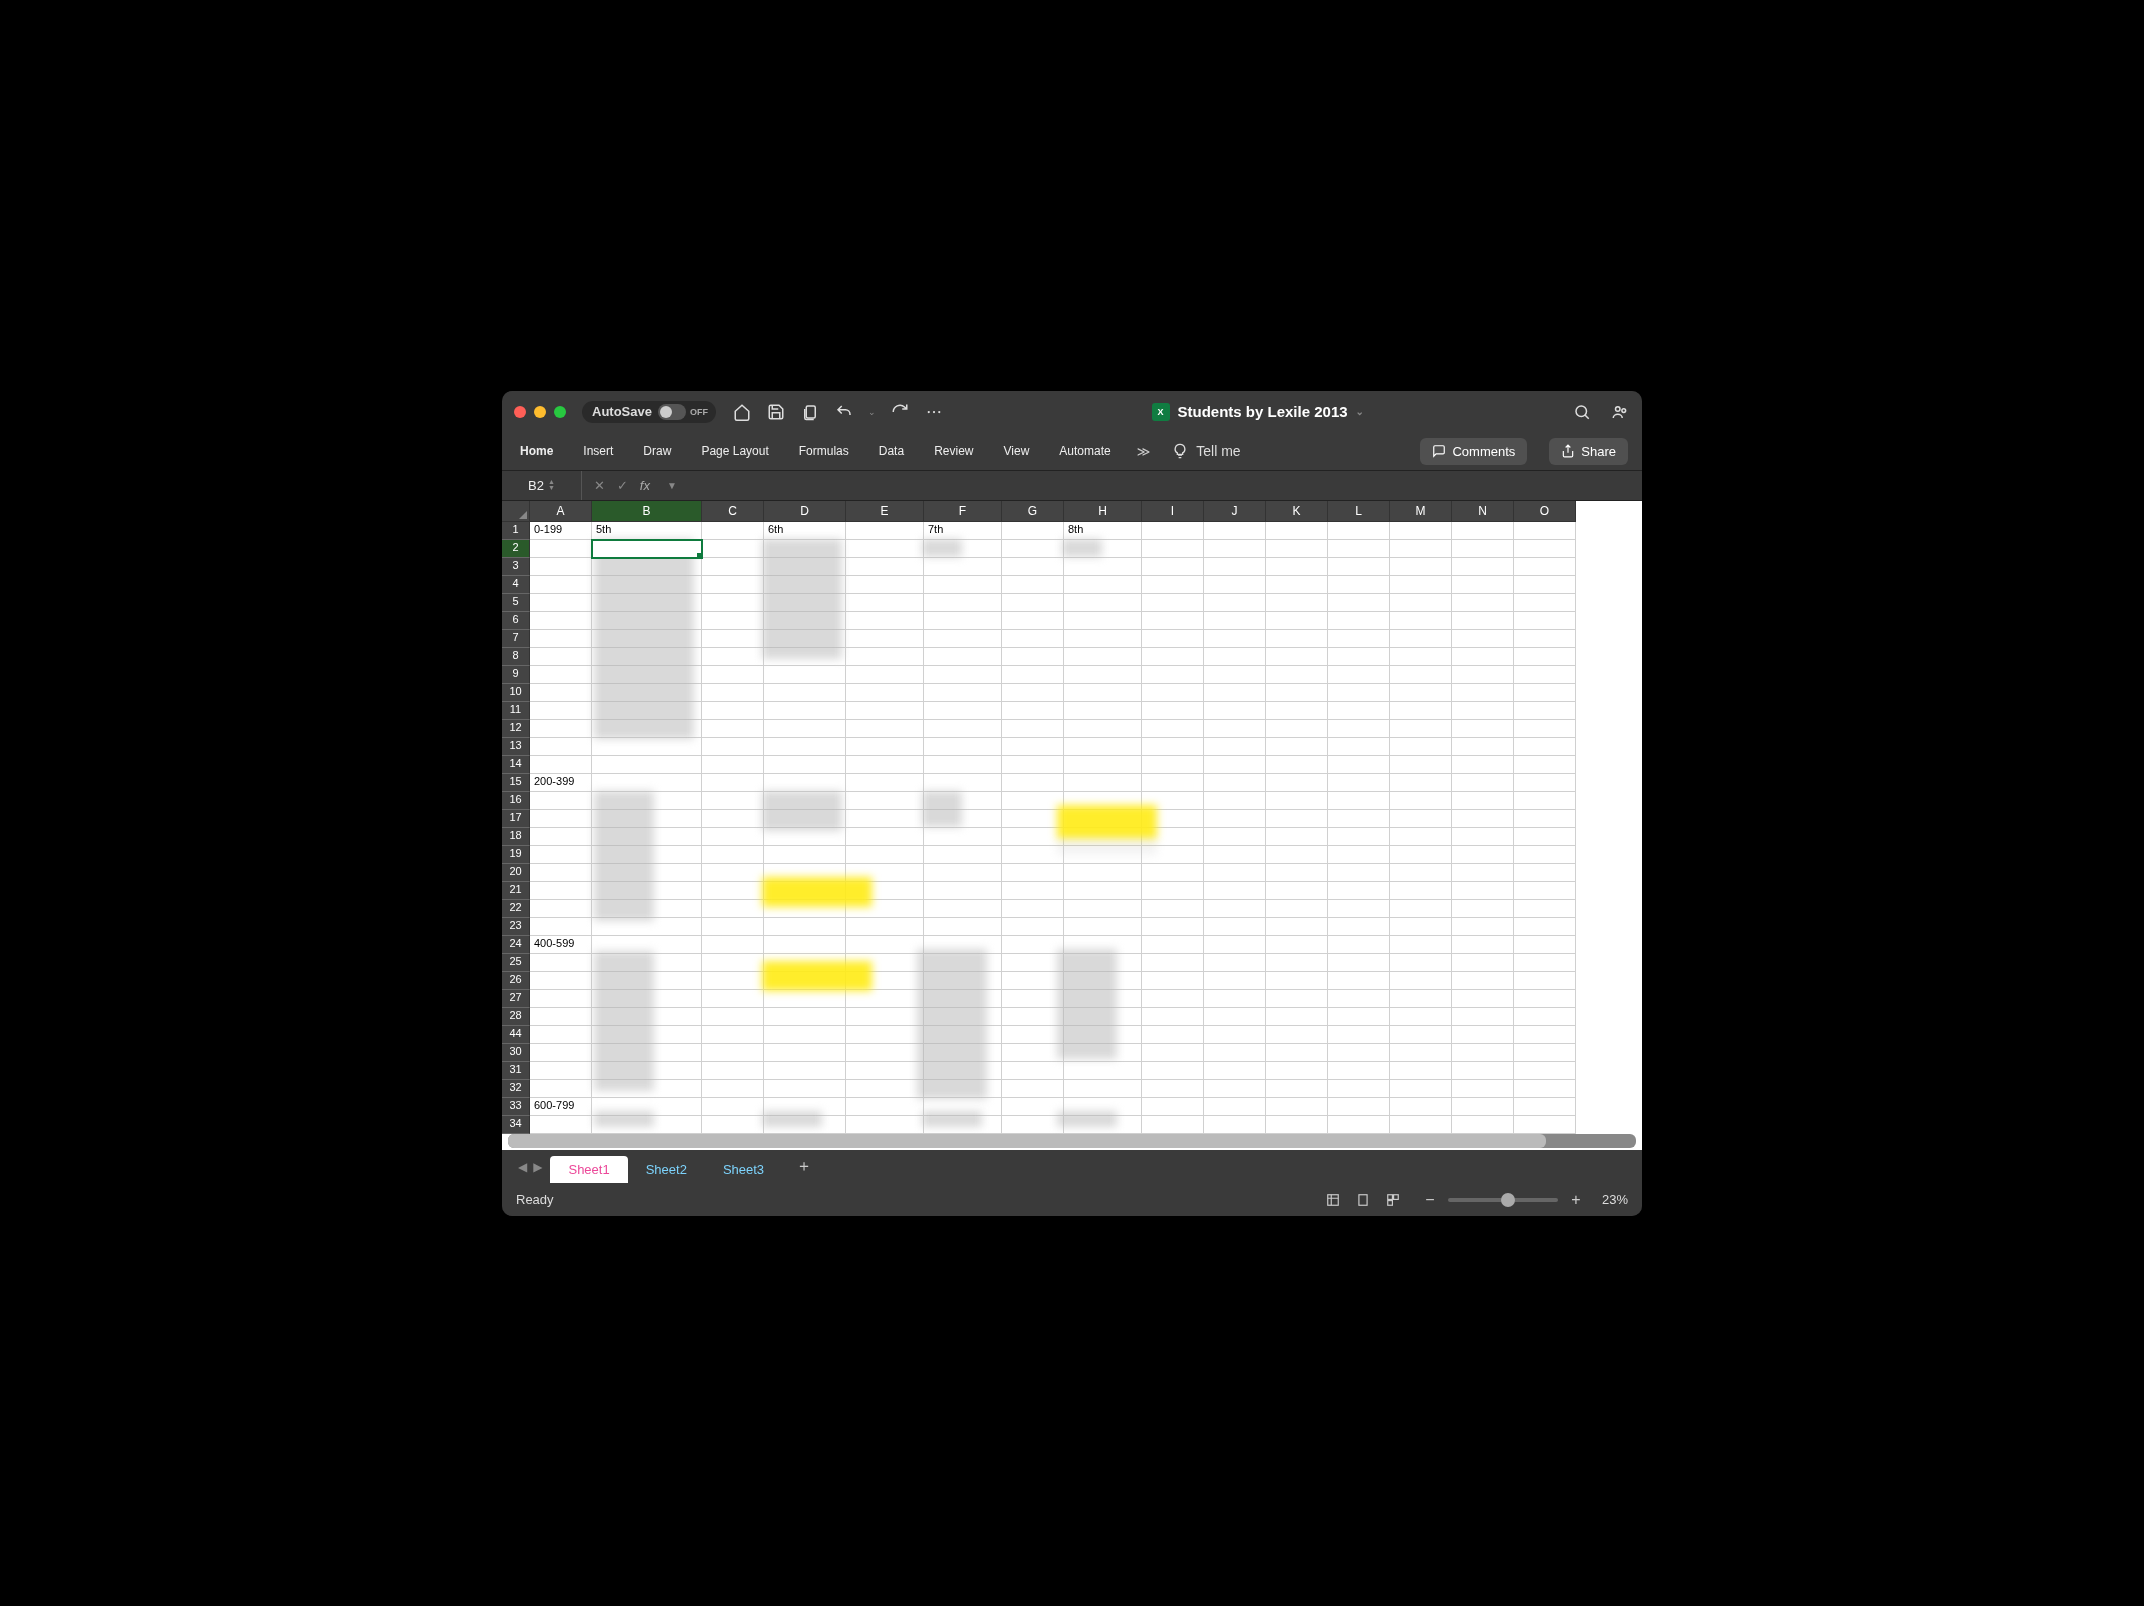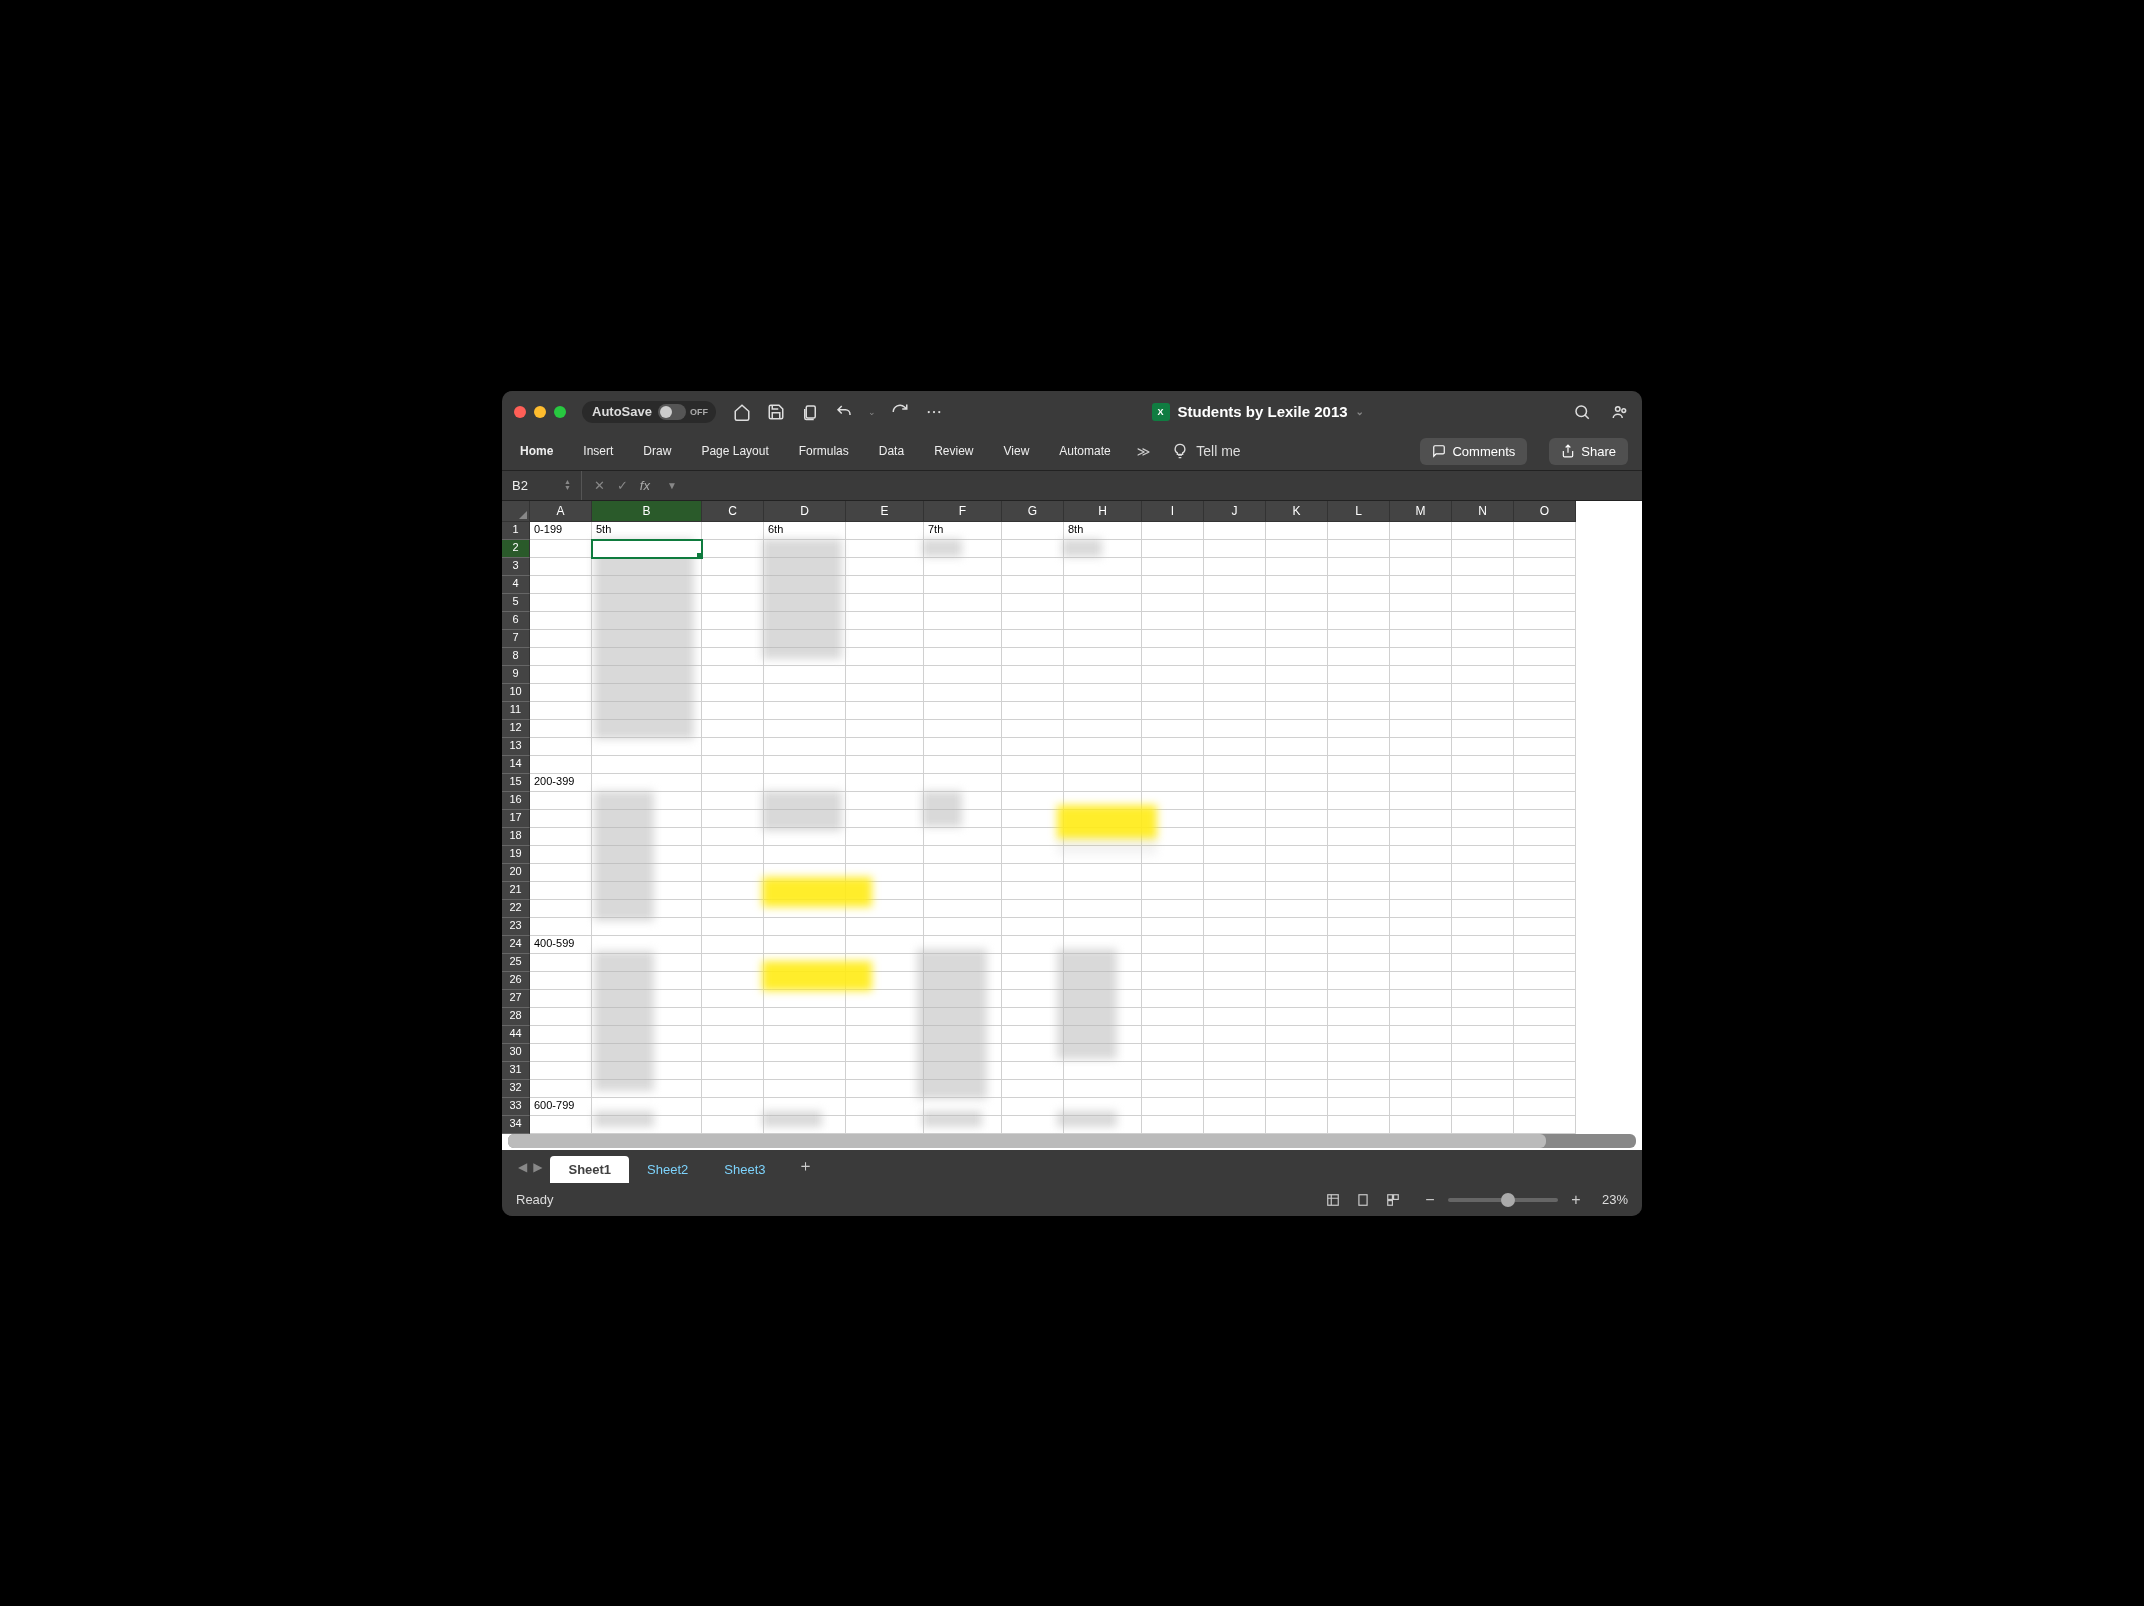--- a/index.html
+++ b/index.html
@@ -27,21 +27,21 @@
     
     .ribbon { background: #3a3a3a; height: 38px; display: flex; align-items: center; padding: 0 14px; gap: 22px; border-bottom: 1px solid #222; }
     .ribbon-tab { color: #eee; font-size: 12px; font-weight: 500; cursor: pointer; padding: 8px 4px; }
     .ribbon-tab.active { font-weight: 700; }
     .ribbon-spacer { flex: 1; }
     .ribbon-btn { background: #505050; color: #fff; border-radius: 6px; padding: 6px 12px; font-size: 13px; display: flex; align-items: center; gap: 6px; cursor: pointer; }
     .tellme { display: flex; align-items: center; gap: 8px; color: #ddd; font-size: 14px; }
 
     
     .formula-bar { background: #3a3a3a; height: 30px; display: flex; align-items: center; border-bottom: 1px solid #222; }
-    .name-box { width: 80px; padding: 0 10px; color: #eee; font-size: 13px; border-right: 1px solid #555; height: 100%; display: flex; align-items: center; justify-content: space-between; }
+    .name-box { width: 80px; padding: 0 26px; color: #eee; font-size: 13px; border-right: 1px solid #555; height: 100%; display: flex; align-items: center; justify-content: space-between; }
     .name-arrows { display: flex; flex-direction: column; font-size: 7px; color: #888; line-height: 6px; }
     .fb-icons { display: flex; gap: 12px; padding: 0 12px; color: #888; align-items: center; }
     .fb-icon { cursor: pointer; font-size: 13px; }
     .fx { font-style: italic; color: #aaa; font-size: 13px; }
     .formula-input { flex: 1; padding: 0 10px; color: #eee; font-size: 13px; }
     .fb-expand { width: 20px; color: #888; font-size: 10px; text-align: center; cursor: pointer; }
 
     
     .grid-wrap { flex: 1; background: #fff; overflow: hidden; position: relative; display: flex; flex-direction: column; }
     .grid { display: grid; grid-template-columns: 28px 62px 110px 62px 82px 78px 78px 62px 78px 62px 62px 62px 62px 62px 62px 62px; font-size: 11px; }
@@ -61,21 +61,21 @@
     .redact-layer { position: absolute; inset: 0; pointer-events: none; overflow: hidden; }
 
     .h-scroll { height: 14px; background: #888; margin: 0 6px 2px 6px; border-radius: 6px; position: relative; }
     .h-thumb { position: absolute; left: 0; width: 92%; height: 100%; background: #bbb; border-radius: 6px; }
 
     
     .sheet-bar { background: #3a3a3a; height: 34px; display: flex; align-items: center; padding: 0 8px; gap: 0; }
     .sheet-nav { display: flex; gap: 6px; padding: 0 8px; }
     .sheet-arrow { color: #888; cursor: pointer; font-size: 12px; }
     .sheet-tab { padding: 6px 18px; font-size: 13px; color: #7dd3fc; cursor: pointer; border-radius: 4px 4px 0 0; margin-top: 6px; }
-    .sheet-tab.active { background: #fff; color: #404040; font-weight: 700; }
+    .sheet-tab.active { background: #fff; color: #ec4899; font-weight: 400; }
     .sheet-add { color: #ccc; padding: 0 14px; font-size: 16px; cursor: pointer; }
 
     
     .status-bar { background: #3a3a3a; height: 32px; display: flex; align-items: center; padding: 0 14px; color: #ddd; font-size: 13px; }
     .status-spacer { flex: 1; }
     .view-btns { display: flex; gap: 0; margin-right: 14px; }
     .view-btn { width: 30px; height: 22px; display: flex; align-items: center; justify-content: center; color: #ccc; cursor: pointer; }
     .view-btn svg { width: 16px; height: 14px; }
     .zoom { display: flex; align-items: center; gap: 10px; }
     .zoom-slider { width: 110px; height: 4px; background: #666; border-radius: 2px; position: relative; }

